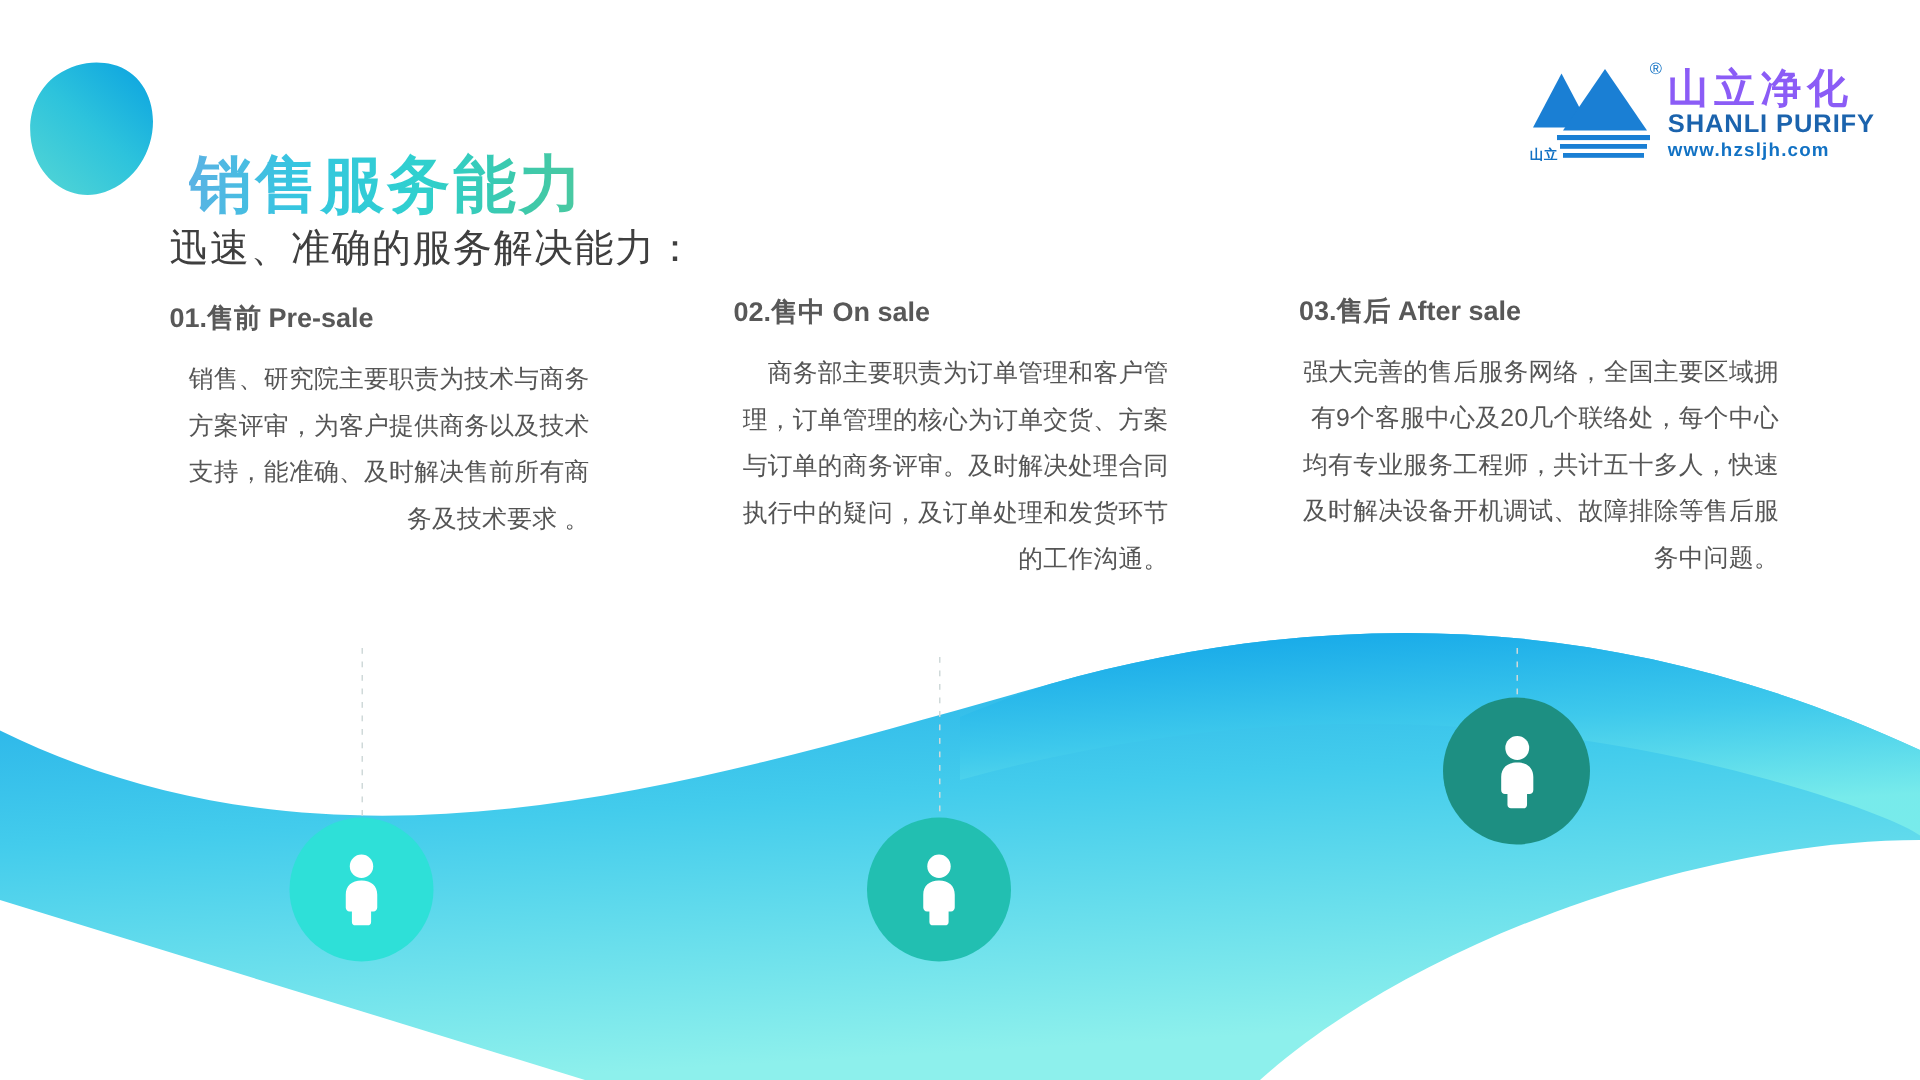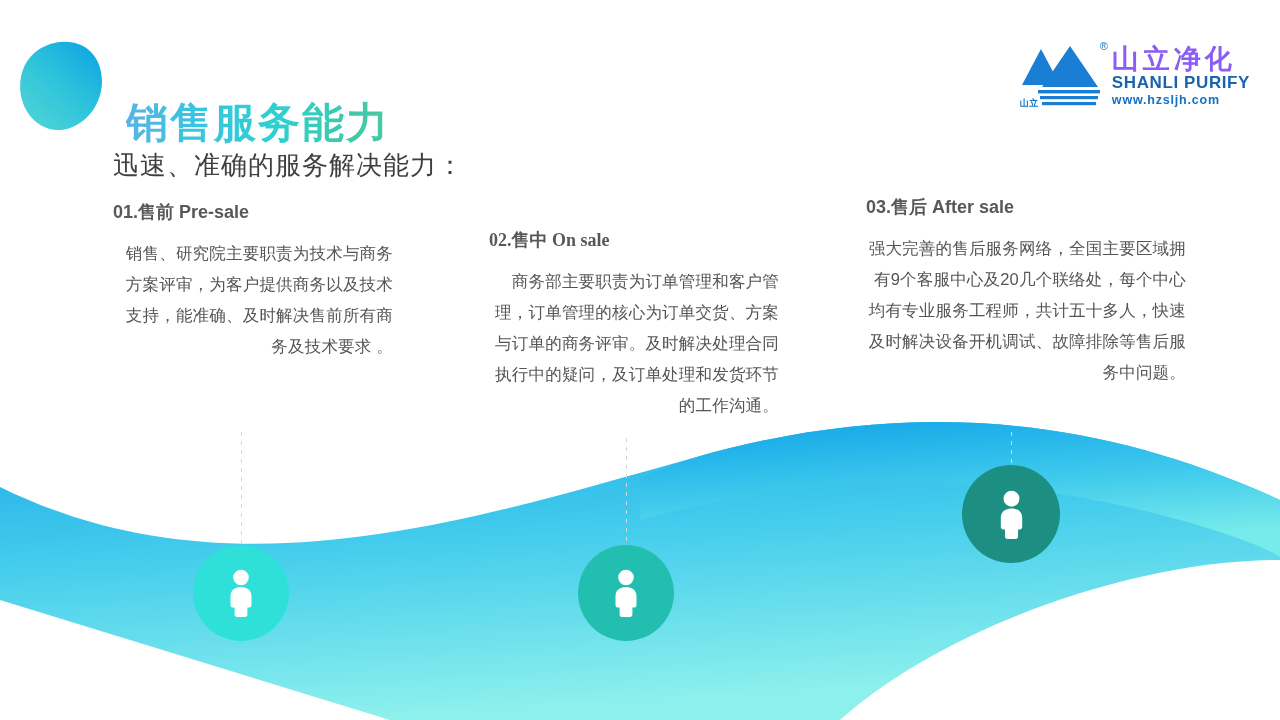--- a/index.html
+++ b/index.html
@@ -52,21 +52,21 @@
 
   
   .col{position:absolute;z-index:4;}
   .col-head{
     font-size:18px;font-weight:700;color:#585858;margin:0 0 14px 0;white-space:nowrap;
   }
   .col-body{
     font-size:16.5px;color:#555555;line-height:31px;letter-spacing:0.2px;text-align:right;
   }
   #col1{left:113px;top:200px;width:280px;}
-  #col2{left:489px;top:228px;width:290px;font-family:Liberation Serif, serif;}
+  #col2{left:489px;top:196px;width:290px;}
   #col3{left:866px;top:195px;width:320px;}
 
   
   .dash{position:absolute;width:1px;z-index:2;
         background-image:linear-gradient(to bottom,#cfd9d9 0 4px,transparent 4px 9px);
         background-size:1px 9px;}
   #dash1{left:241px;top:432px;height:125px;}
   #dash2{left:626px;top:438px;height:118px;}
   #dash3{left:1011px;top:432px;height:38px;}
 

